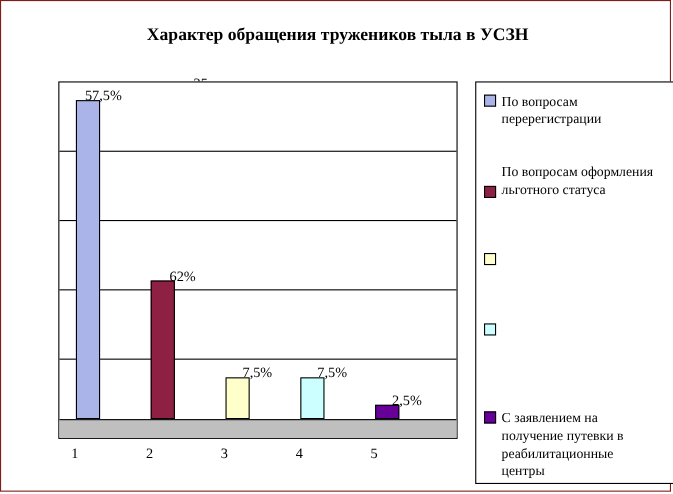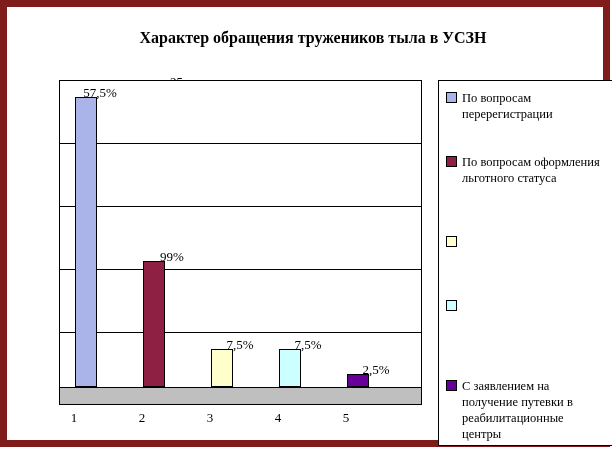--- a/index.html
+++ b/index.html
@@ -11,21 +11,21 @@
     height: 449px;
     background: #ffffff;
     font-family: "Liberation Serif", serif;
     overflow: hidden;
   }
   #frame {
     position: absolute;
     left: 0; top: 0;
     width: 610px;
     height: 447px;
-    border: 7px solid #7f1d1d;
+    border: 1px solid #7f1d1d;
     box-sizing: border-box;
     background: #ffffff;
   }
   #title {
     position: absolute;
     left: 0;
     top: 22px;
     width: 612px;
     text-align: center;
     font-size: 16px;
@@ -157,31 +157,31 @@
     <div id="baseline"></div>
 
     <div class="bar" style="left:15px; width:22px; height:290px; background:#aab4e8;"></div>
     <div class="bar" style="left:83px; width:22px; height:126px; background:#8e2044;"></div>
     <div class="bar" style="left:151px; width:22px; height:38px; background:#ffffcc;"></div>
     <div class="bar" style="left:219px; width:22px; height:38px; background:#ccffff;"></div>
     <div class="bar" style="left:287px; width:22px; height:13px; background:#660099;"></div>
   </div>
 
   <div class="bar-label" style="left:63px; top:78px;">57,5%</div>
-  <div class="bar-label" style="left:135px; top:242px;">99%</div>
+  <div class="bar-label" style="left:135px; top:242px;">62%</div>
   <div class="bar-label" style="left:203px; top:330px;">7,5%</div>
   <div class="bar-label" style="left:271px; top:330px;">7,5%</div>
   <div class="bar-label" style="left:339px; top:355px;">2,5%</div>
 
   <div id="legend">
     <div class="legend-item" style="top:9px;">
       <span class="legend-swatch" style="background:#aab4e8;"></span>
       <span class="legend-text">По вопросам перерегистрации</span>
     </div>
-    <div class="legend-item" style="top:73px;">
+    <div class="legend-item" style="top:73px;align-items:flex-end;">
       <span class="legend-swatch" style="background:#8e2044;"></span>
       <span class="legend-text">По вопросам оформления льготного статуса</span>
     </div>
     <div class="legend-item" style="top:153px;">
       <span class="legend-swatch" style="background:#ffffcc;"></span>
     </div>
     <div class="legend-item" style="top:217px;">
       <span class="legend-swatch" style="background:#ccffff;"></span>
     </div>
     <div class="legend-item" style="top:297px;">

